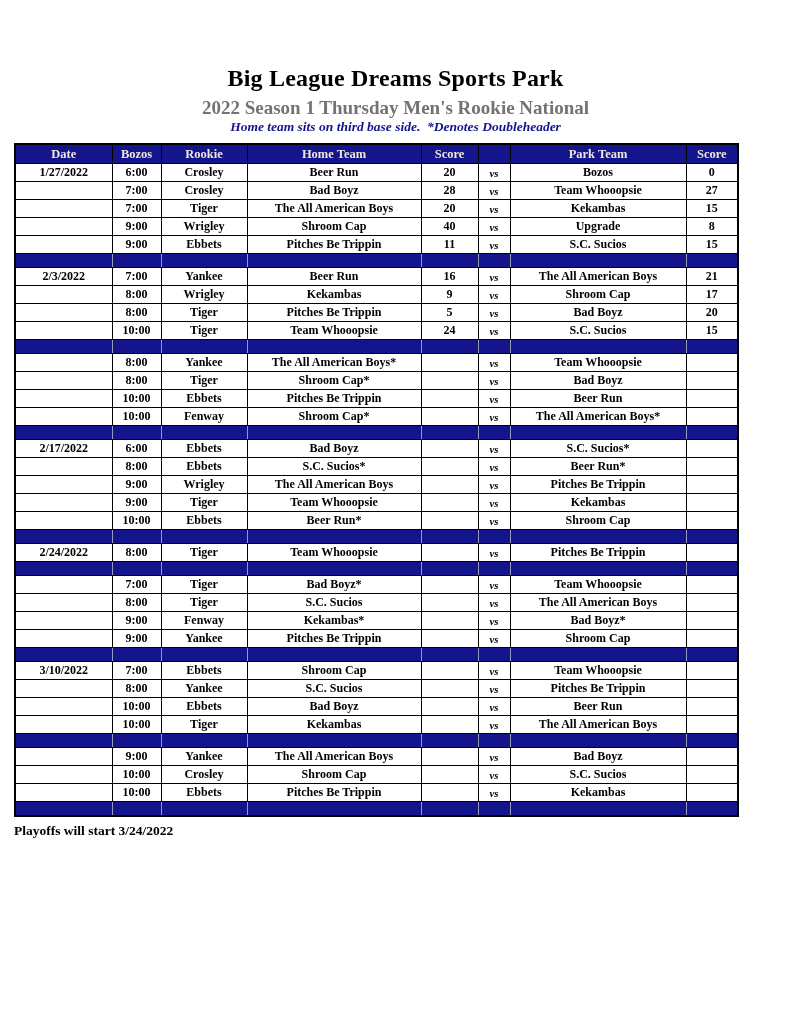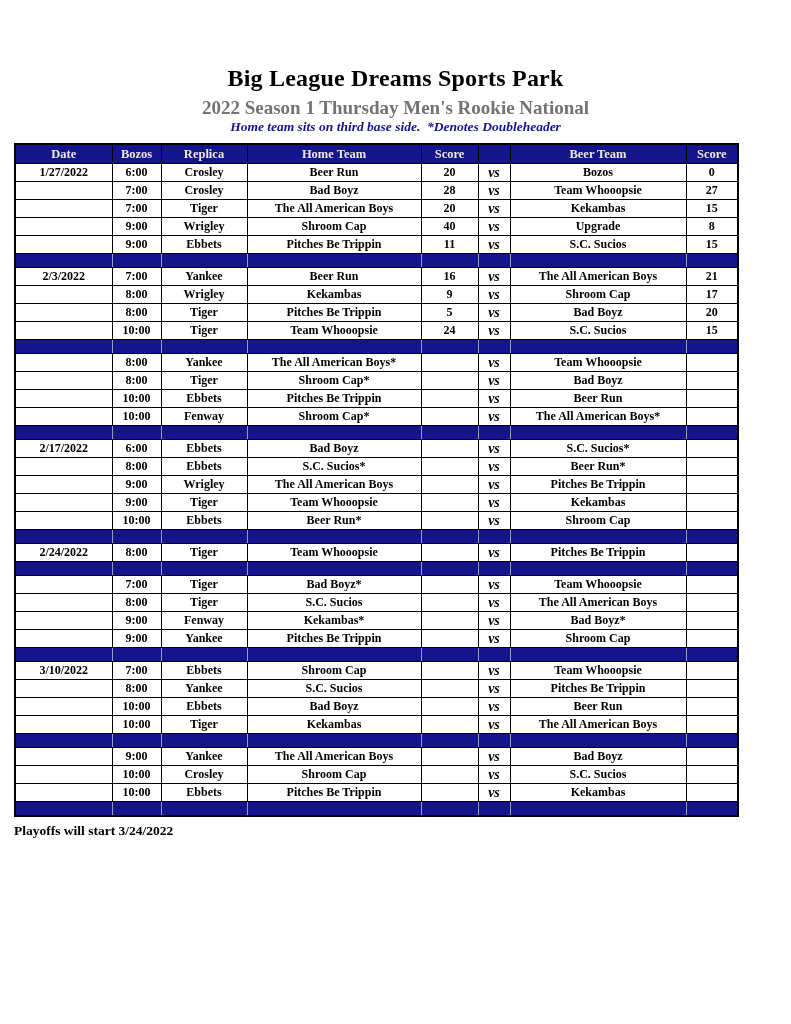--- a/index.html
+++ b/index.html
@@ -32,21 +32,21 @@
     font-family: "Liberation Serif", serif;
     font-weight: bold; font-size: 12px;
     text-align: center; vertical-align: middle;
     padding: 0; overflow: hidden; white-space: nowrap;
   }
   table.sched th {
     background: #14148C; color: #EDE8DC; height: 18px; font-size: 12.5px;
   }
   table.sched tr.game-row td { height: 17px; color: #000000; background: #ffffff; }
   table.sched td.hl { background: #FFFF00; }
-  table.sched td.vs { font-style: italic; font-size: 14px; }
+  table.sched td.vs { font-style: italic; font-size: 11px; }
   table.sched tr.sep-row td {
     height: 13px; background: #14148C;
     border-left: 1px solid #9a9ab8; border-right: 1px solid #9a9ab8;
     border-top: 1px solid #000000; border-bottom: 1px solid #000000;
   }
   table.sched tr.sep-row td:first-child { border-left: 1px solid #000; }
   table.sched tr.sep-row td:last-child { border-right: 1px solid #000; }
   .footer {
     margin: 6px 8px 0 14px;
     font-size: 13.5px; font-weight: bold; color: #000000;
@@ -70,25 +70,25 @@
         <col style="width: 174px;">
         <col style="width: 57px;">
         <col style="width: 32px;">
         <col style="width: 176px;">
         <col style="width: 52px;">
       </colgroup>
     <thead>
       <tr>
           <th>Date</th>
           <th>Bozos</th>
-          <th>Replica</th>
+          <th>Rookie</th>
           <th>Home Team</th>
           <th>Score</th>
           <th></th>
-          <th>Beer Team</th>
+          <th>Park Team</th>
           <th>Score</th>
         </tr>
     </thead>
     <tbody>
         <tr class="game-row">
           <td>1/27/2022</td>
           <td>6:00</td>
           <td>Crosley</td>
           <td class="hl">Beer Run</td>
           <td class="hl">20</td>

